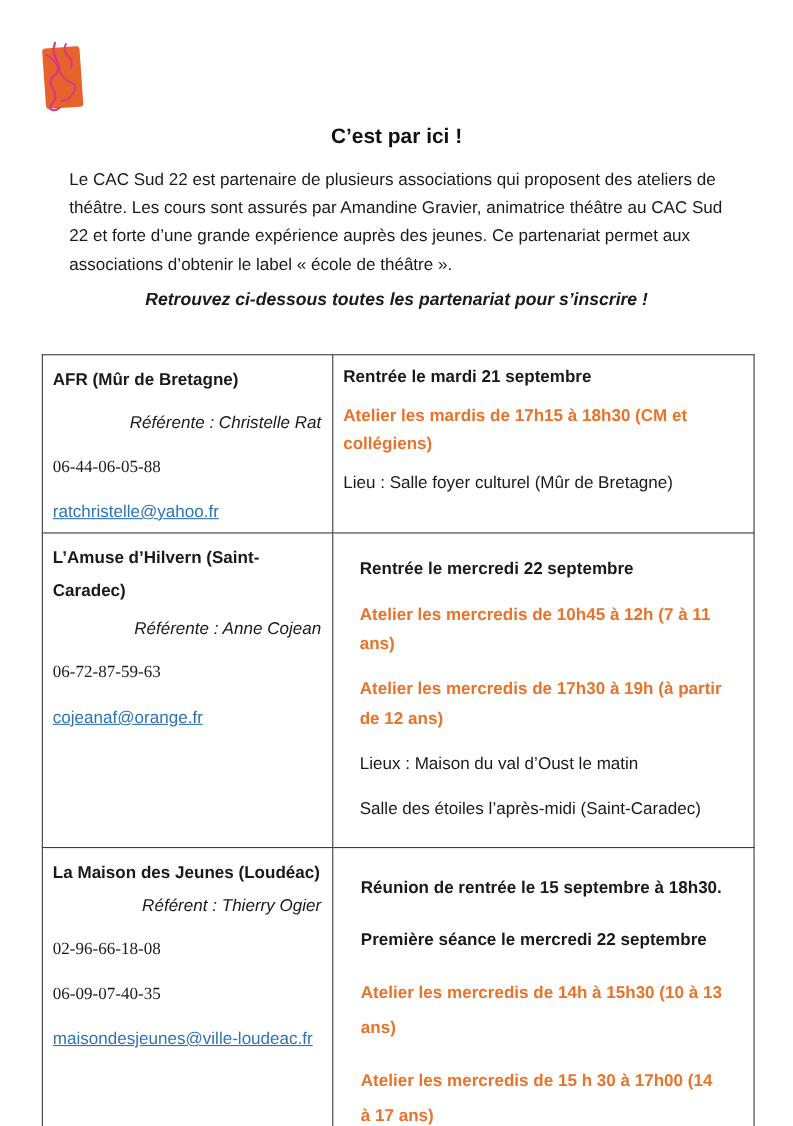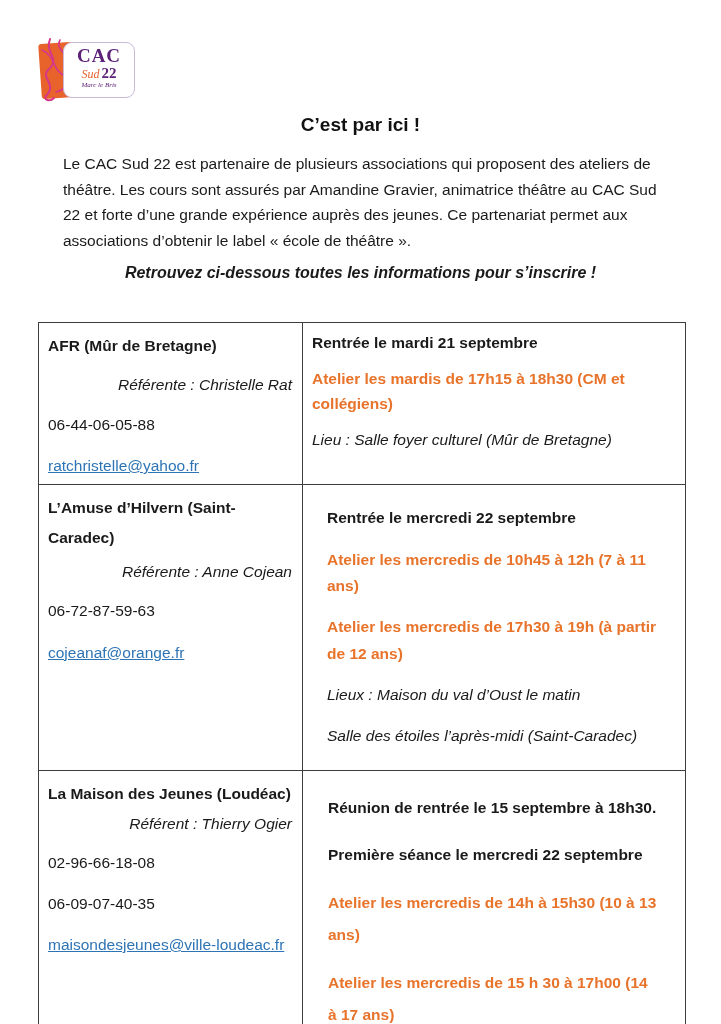--- a/index.html
+++ b/index.html
@@ -58,65 +58,58 @@
   table.info td{
     border:1.5px solid var(--border-dark);vertical-align:top;
     padding:5px 10px 5px 9px;font-size:15.5px;box-sizing:border-box;
   }
   col.c1{width:264px;} col.c2{width:383px;}
   tr.row-0 td{height:145px;} tr.row-1 td{height:190px;} tr.row-2 td{height:260px;}
 
   
   .org-name{font-weight:bold;margin:3px 0 13px;line-height:1.9;}
   .org-ref{font-style:italic;margin:0 0 16px;line-height:1.5;text-align:right;}
-  .org-phone{margin:0 0 17px;line-height:1.5;}
+  .org-phone{margin:0 0 17px;line-height:1.5;font-family:Liberation Serif, serif;}
   .org-email{margin:0;line-height:1.7;}
   .org-email a{color:var(--link-blue);text-decoration:underline;cursor:pointer;}
   tr.row-1 .org-name{margin-bottom:8px;}
   tr.row-2 .org-name{margin-bottom:4px;}
   tr.row-2 .org-ref{}
 
   
   .cell-right p{margin:0;}
   .line.bold{font-weight:bold;}
   .line.orange{font-weight:bold;color:var(--accent-orange);}
-  .line.italic{font-style:italic;}
+  .line.italic{}
   tr.row-0 .cell-right p{line-height:1.62;margin:2px 0 11px;}
   tr.row-1 .cell-right p{line-height:1.7;margin:15px;}
   tr.row-2 .cell-right p{line-height:2.05;margin:16px;}
 </style>
 </head>
 <body>
 
 <div class="page">
 
   <div class="logo">
     <svg width="102" height="70" viewBox="0 0 102 70">
       <rect x="4" y="7" width="34" height="55" rx="3" fill="#E8622B" transform="rotate(-4 21 34)"></rect>
       <path d="M14,3 C 8,18 26,22 12,34 C 4,42 22,48 10,60 C 7,64 14,66 18,62" fill="none" stroke="#D6368B" stroke-width="2" stroke-linecap="round"></path>
       <path d="M6,14 C 20,20 16,36 30,40 C 36,42 30,54 20,56" fill="none" stroke="#D6368B" stroke-width="1.6" stroke-linecap="round"></path>
       <path d="M24,4 C 18,14 34,16 28,26" fill="none" stroke="#D6368B" stroke-width="1.6" stroke-linecap="round"></path>
     </svg>
-    <div class="logo-label">
-      <div class="logo-cac">CAC</div>
-      <div class="logo-sud22">
-        <span class="logo-sud">Sud</span><span class="logo-22">22</span>
-      </div>
-      <div class="logo-tagline">Marc le Bris</div>
-    </div>
   </div>
 
   <h1 class="title">
     <br>
     <span>C’est par ici !</span>
   </h1>
 
   <p class="intro">Le CAC Sud 22 est partenaire de plusieurs associations qui proposent des ateliers de théâtre. Les cours sont assurés par Amandine Gravier, animatrice théâtre au CAC Sud 22 et forte d’une grande expérience auprès des jeunes. Ce partenariat permet aux associations d’obtenir le label « école de théâtre ».</p>
 
-  <p class="cta">Retrouvez ci-dessous toutes les informations pour s’inscrire !</p>
+  <p class="cta">Retrouvez ci-dessous toutes les partenariat pour s’inscrire !</p>
 
   <table class="info">
     <colgroup>
         <col class="c1">
         <col class="c2">
       </colgroup>
     <tbody id="table-body">
   <tr class="table-row row-0">
     <td class="cell-left">
       <p class="org-name">AFR (Mûr de Bretagne)</p>

